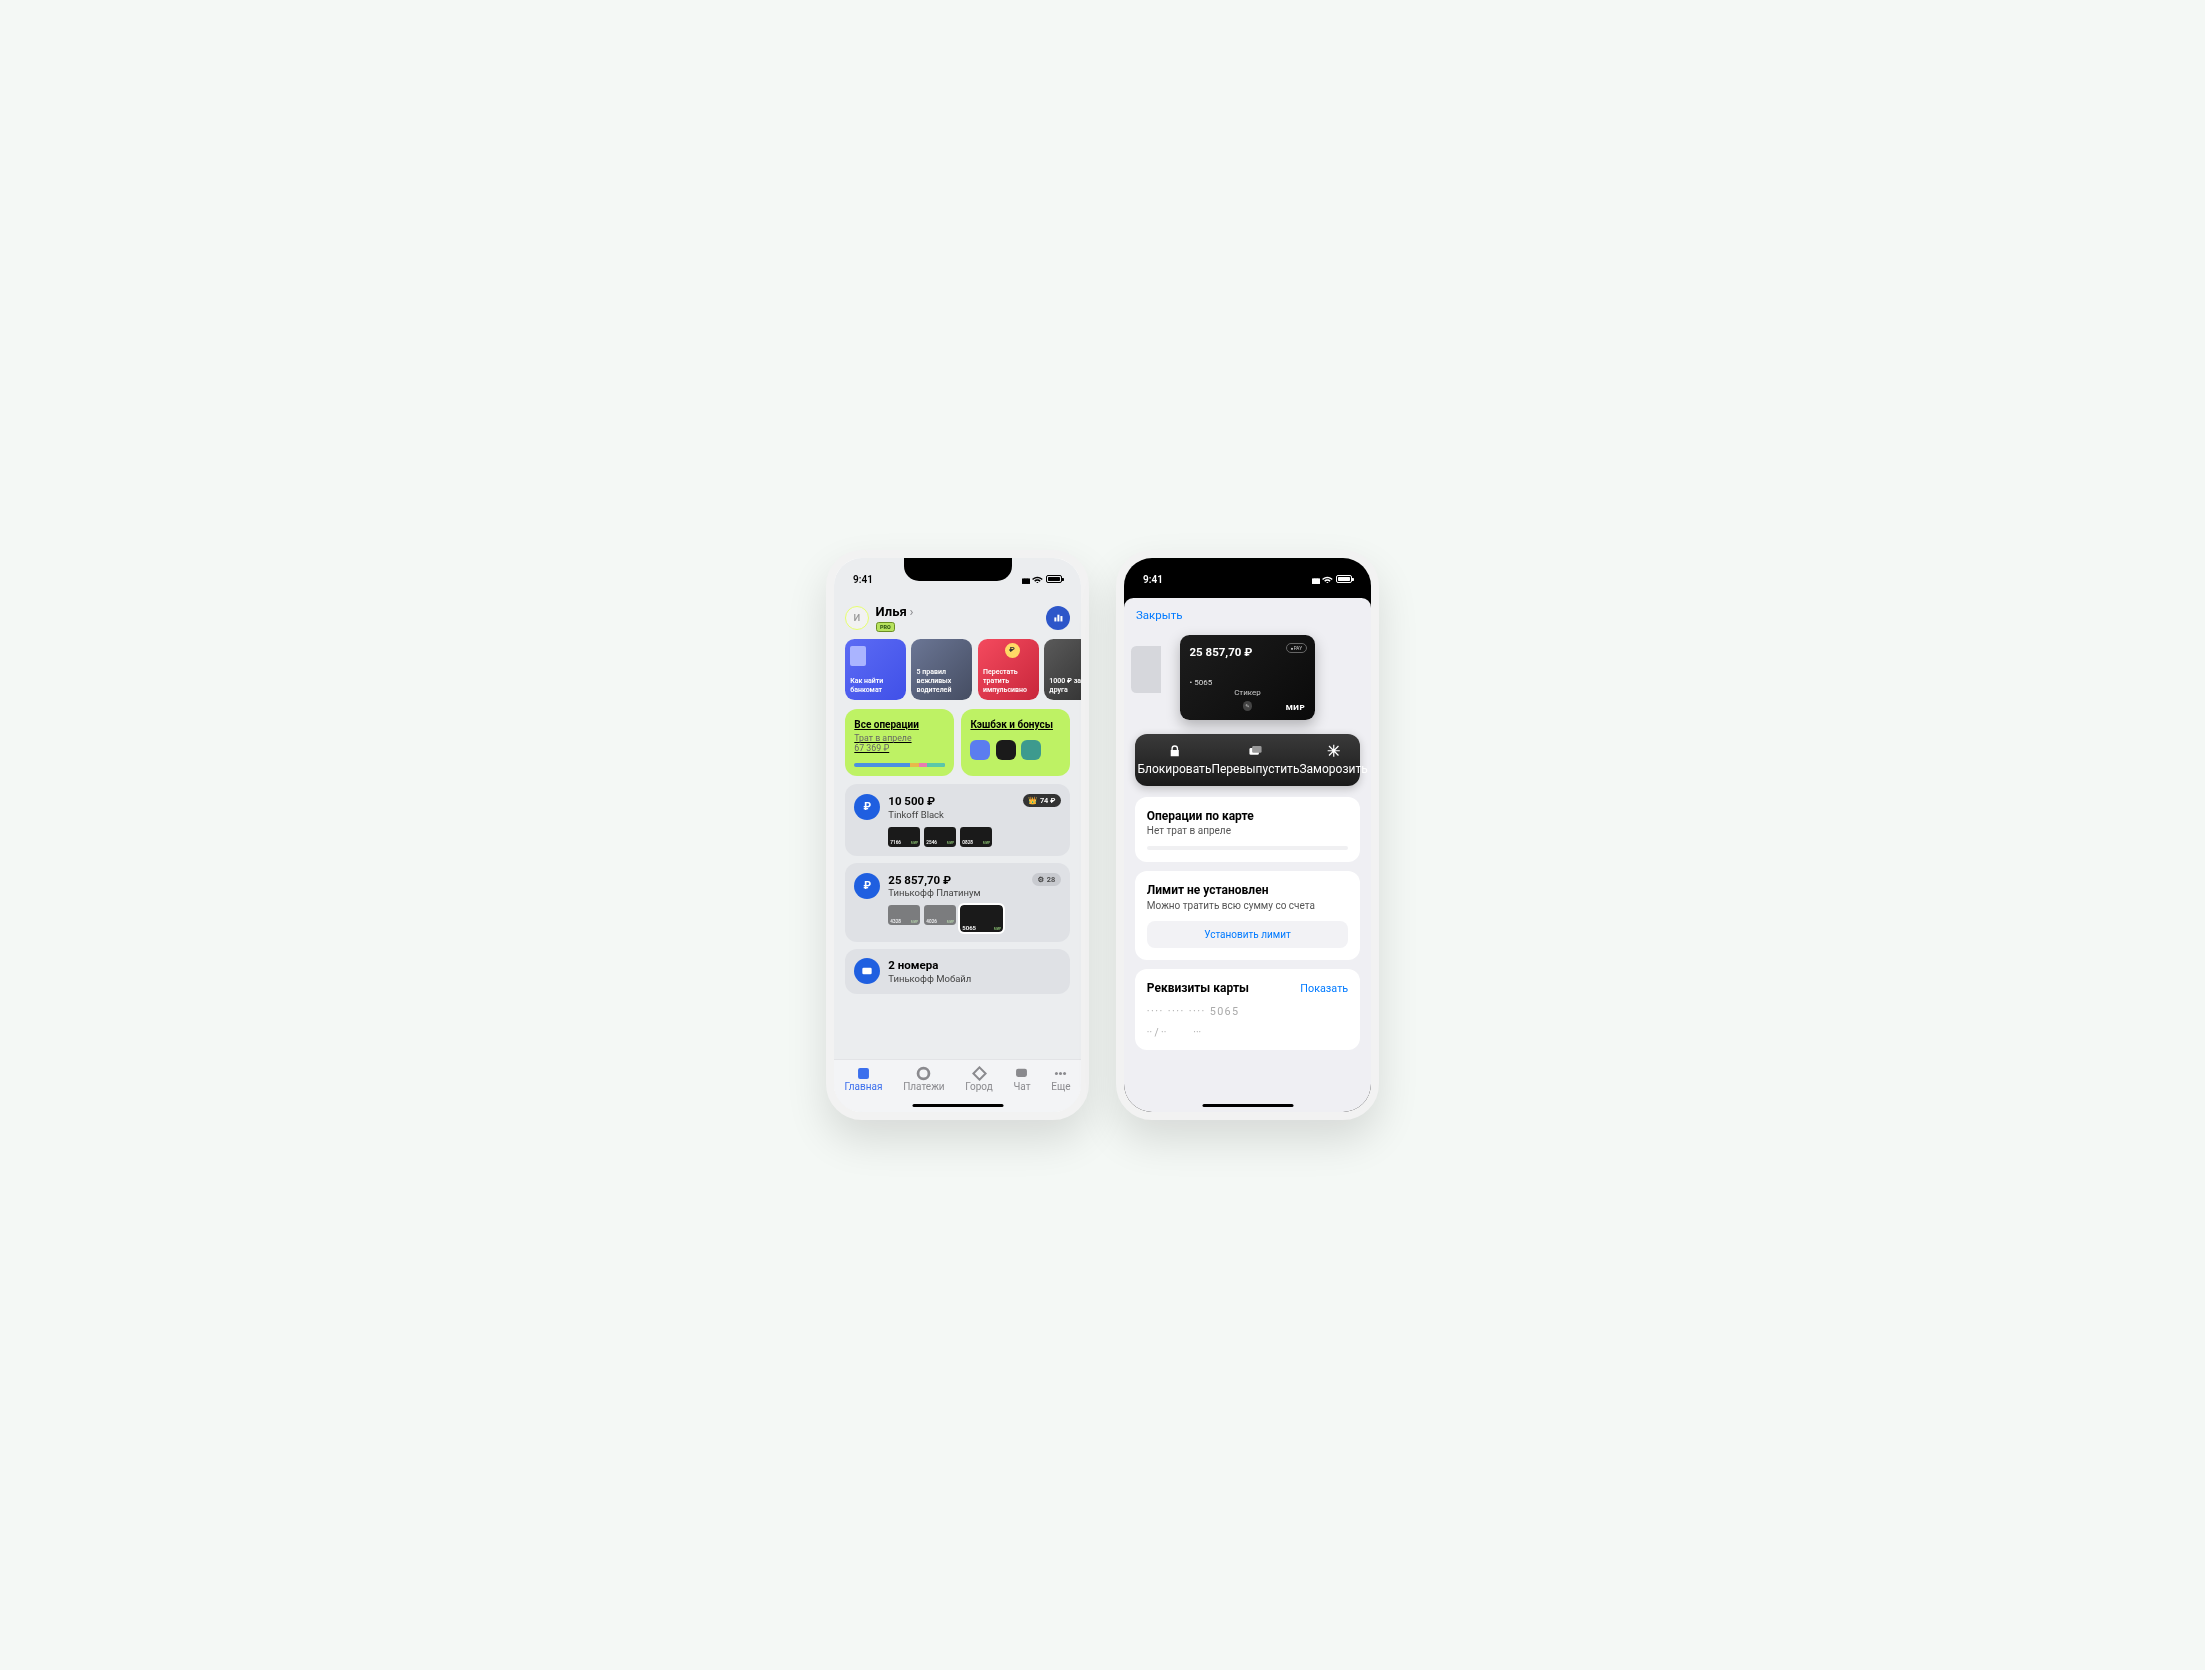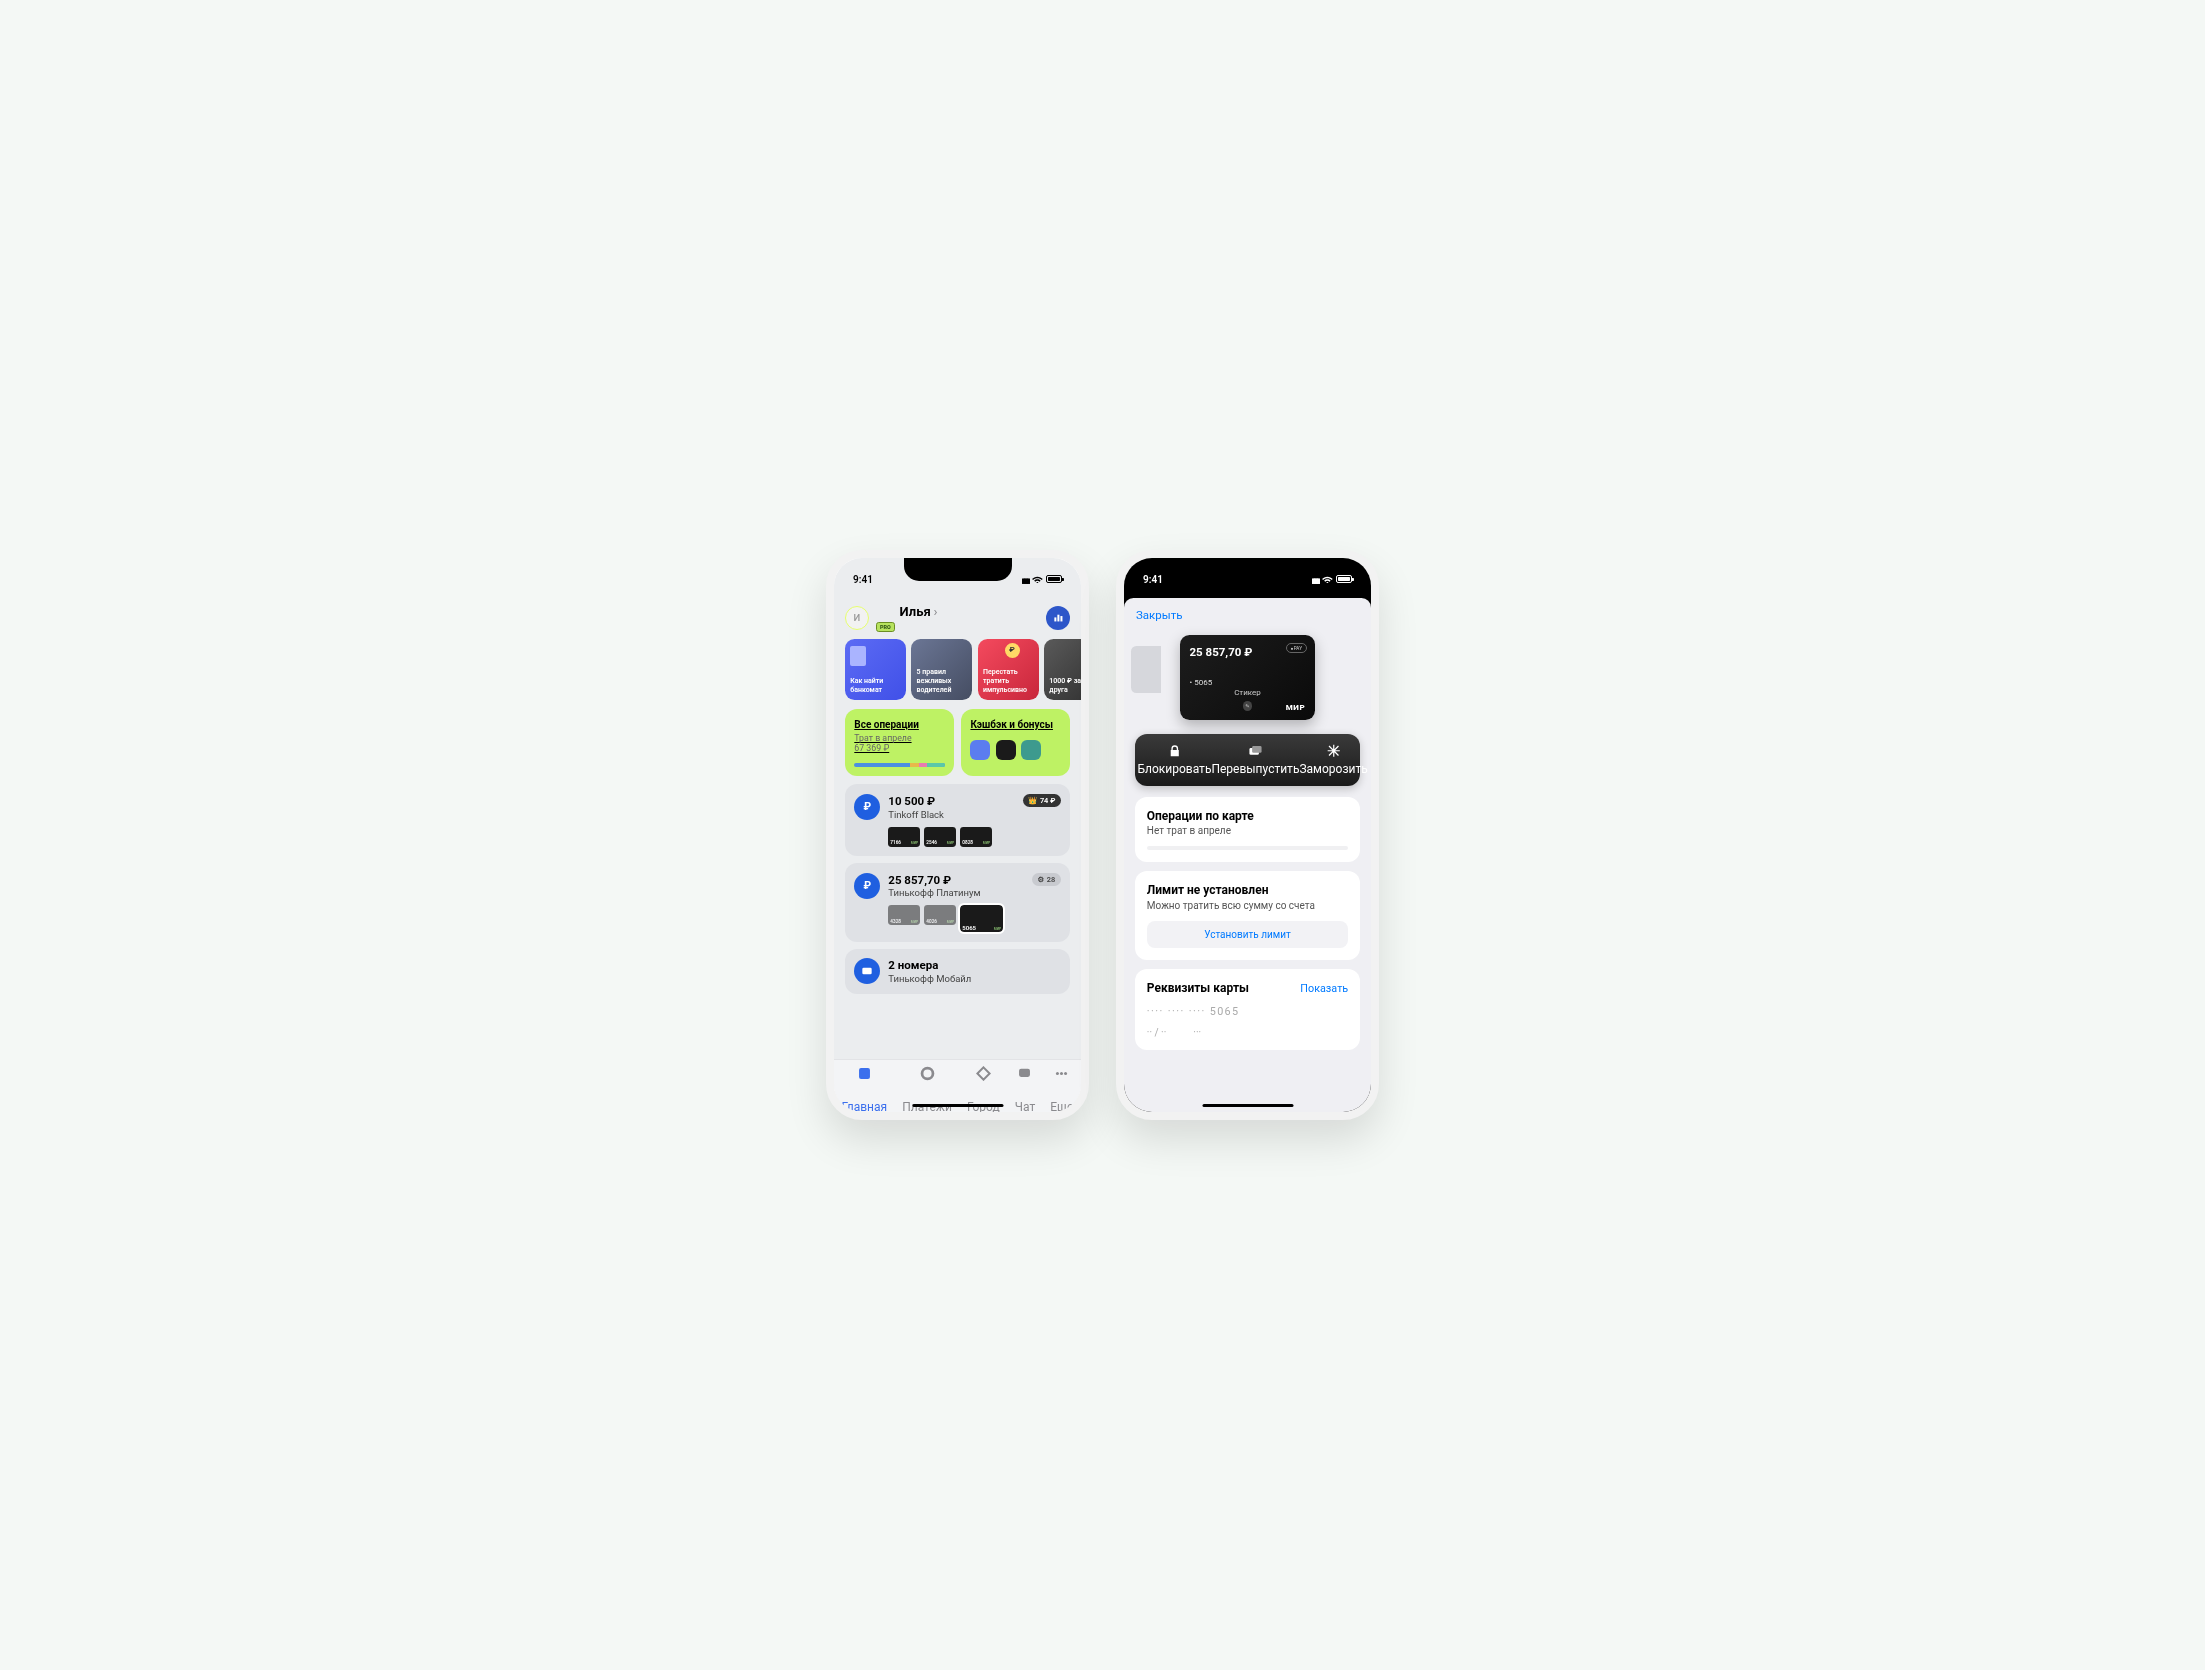--- a/index.html
+++ b/index.html
@@ -63,21 +63,21 @@
   .header1 {
     display:flex; align-items:center; padding:4px 10.8px 6.8px; gap:6.8px;
   }
   .avatar {
     width:24px; height:24px; border-radius:50%;
     background:#f2f2f2; border:1.4px solid #e6ff6e;
     display:flex; align-items:center; justify-content:center;
     font-size:9.5px; color:#999; font-weight:500;
   }
   .user-block { flex:1; }
-  .user-name { font-size:13px; font-weight:700; display:flex; align-items:center; gap:2.7px;margin-left:24px; }
+  .user-name { font-size:13px; font-weight:700; display:flex; align-items:center; gap:2.7px; }
   .user-name::after { content:"›"; color:#8a8a8e; font-weight:400; font-size:13.5px; }
   .pro-badge {
     display:inline-block; background:#b7e35f; color:#2d5016;
     font-size:5.4px; font-weight:800; padding:0.7px 3.4px; border-radius:2.7px;
     border:0.7px solid #6b8e23;
   }
   .stats-btn {
     width:24px; height:24px; border-radius:50%;
     background:#2d56c9; display:flex; align-items:center; justify-content:center;
   }
@@ -137,21 +137,21 @@
   .mini-card .cn { font-size:4.7px; }
   .mini-card .mir { font-size:3.4px; text-align:right; color:#7fb069; position:absolute; right:2px; bottom:1.4px; }
   .mini-card.faded { opacity:.5; }
   .mini-card.selected { outline:2px solid #fff; outline-offset:0; width:43px; height:27px; border-radius:4px; }
   .mini-card.selected .cn { font-size:6px; }
 
   .tabbar {
     height:53px; background:#f3f4f6; border-top:0.7px solid #e2e3e6;
     display:flex; justify-content:space-around; align-items:flex-start; padding-top:5.4px;
   }
-  .tab { display:flex; flex-direction:column; align-items:center; gap:19px; font-size:12px; color:#8a8a8e; }
+  .tab { display:flex; flex-direction:column; align-items:center; gap:0; font-size:10px; color:#8a8a8e; }
   .tab.active { color:#3b6fed; }
   .tab-icon { width:16px; height:16px; display:flex; align-items:center; justify-content:center; }
   .home-indicator {
     position:absolute; bottom:4.7px; left:50%; transform:translateX(-50%);
     width:91px; height:3.4px; background:#000; border-radius:2px;
   }
 
   
   .screen2 {
     position:absolute; inset:0; background:#000;

